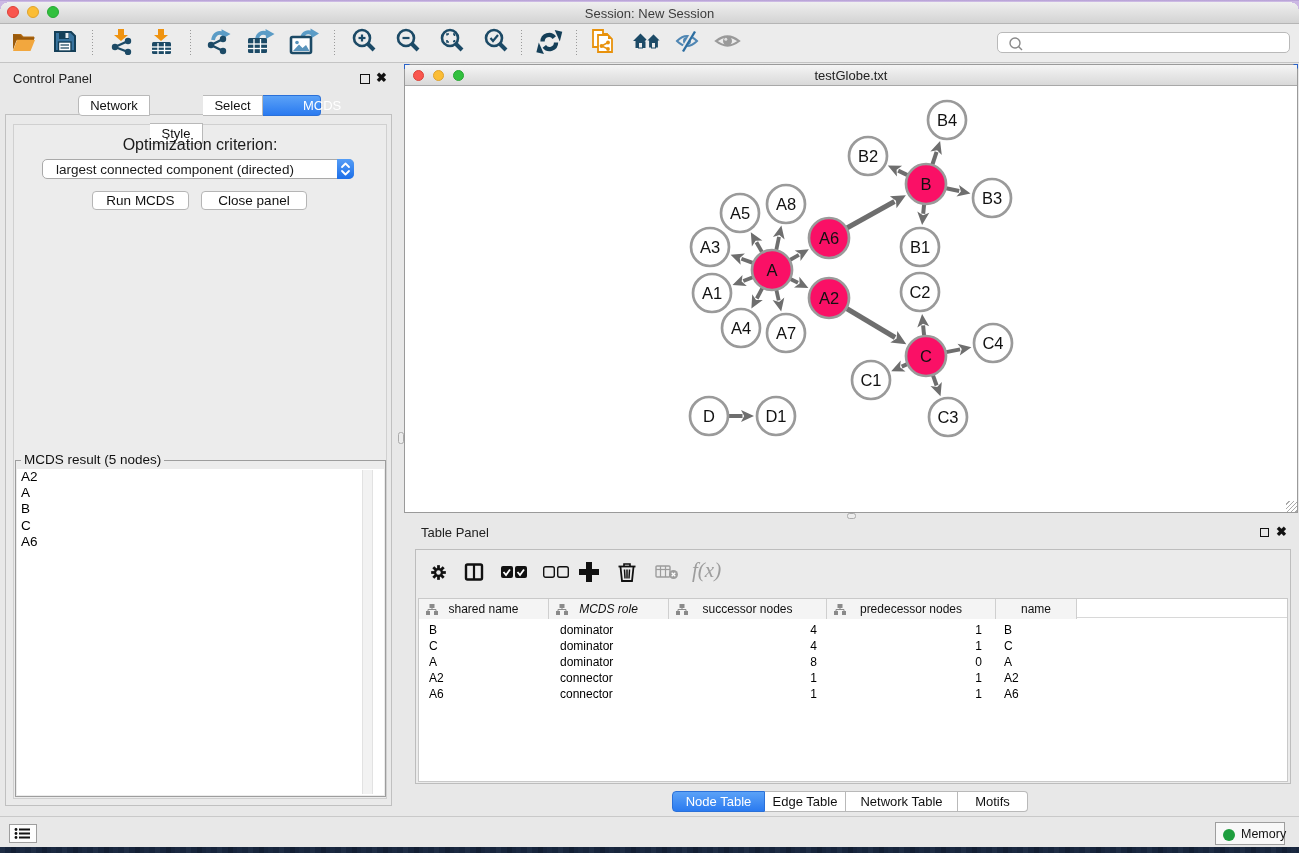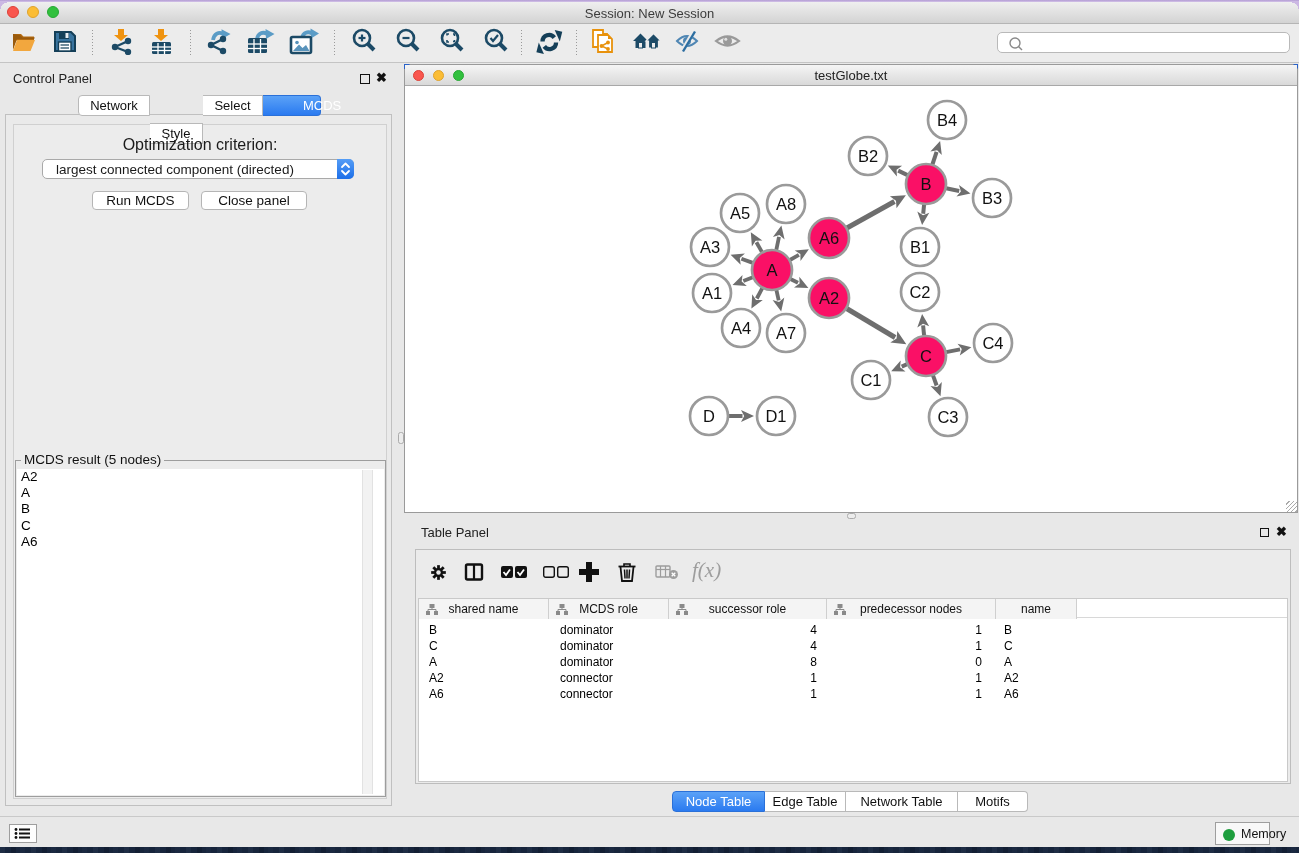--- a/index.html
+++ b/index.html
@@ -81,21 +81,21 @@
   #tbl { position:absolute; left:2px; top:48px; width:870px; height:184px; background:#fff;
     border:1px solid #c9c9c9; }
   .hcell { position:absolute; top:0; height:20px; background:#f4f4f4; border-right:1px solid #cfcfcf;
     font-size:12px; color:#111; text-align:center; line-height:20px; }
   .hrow { position:absolute; left:0; top:0; width:100%; height:20px; border-bottom:1px solid #d8d8d8; }
   .cell { position:absolute; font-size:12px; color:#000; height:16px; line-height:16px; }
   
   #statusline { position:absolute; left:0; top:816px; width:100%; height:1px; background:#c9c9c9; }
   #listbtn { position:absolute; left:9px; top:824px; width:28px; height:19px; background:#fdfdfd;
     border:1px solid #9e9e9e; }
-  #membtn { position:absolute; left:1215px; top:822px; width:55px; height:23px; background:#f8f8f8;
+  #membtn { position:absolute; left:1215px; top:822px; width:70px; height:23px; background:#f8f8f8;
     border:1px solid #9e9e9e; font-size:13px; color:#111; }
   #membtn .dot { position:absolute; left:7px; top:6px; width:12px; height:12px; border-radius:50%;
     background:#1e9e3e; }
   #membtn .mt { position:absolute; left:25px; top:4px; font-size:12.5px; }
   .dividerdot { position:absolute; }
 </style></head>
 <body>
 <div id="titlebar">
     <div class="tl t1"></div>
     <div class="tl t2"></div>
@@ -404,22 +404,22 @@
   <line x1="1" y1="5.5" x2="15" y2="5.5" stroke="#9d9d9d" stroke-width="1.2"></line>
   <line x1="5.5" y1="2" x2="5.5" y2="13" stroke="#9d9d9d" stroke-width="1.2"></line>
   <line x1="10.5" y1="2" x2="10.5" y2="13" stroke="#9d9d9d" stroke-width="1.2"></line>
   <circle cx="18.5" cy="10.5" r="4.5" fill="#9d9d9d"></circle>
   <path d="M16.7 8.7 l3.6 3.6 M20.3 8.7 l-3.6 3.6" stroke="#fff" stroke-width="1.3"></path>
  </svg>
  <div style="position:absolute;left:276px;top:8px;font-family:'Liberation Serif',serif;font-style:italic;font-size:21px;color:#9d9d9d;">f(x)</div>
  <div id="tbl">
   <div class="hrow" style="height:19px;"></div>
   <div class="hcell" style="left:0;width:130px;height:20px;line-height:20px;">shared name</div>
-  <div class="hcell" style="left:130px;width:120px;height:20px;line-height:20px;">MCDS role</div>
-  <div class="hcell" style="left:250px;width:158px;height:20px;line-height:20px;">successor role</div>
+  <div class="hcell" style="left:130px;width:120px;height:20px;line-height:20px;font-style:italic;">MCDS role</div>
+  <div class="hcell" style="left:250px;width:158px;height:20px;line-height:20px;">successor nodes</div>
   <div class="hcell" style="left:408px;width:169px;height:20px;line-height:20px;">predecessor nodes</div>
   <div class="hcell" style="left:577px;width:81px;height:20px;line-height:20px;text-align:center;">name</div>
   <svg class="hicon" style="position:absolute;left:7px;top:5px" width="12" height="11" viewBox="0 0 12 11">
         <g fill="#8a8a8a">
           <rect x="3.5" y="0" width="5" height="4"></rect>
           <rect x="0" y="7" width="4" height="4"></rect>
           <rect x="8" y="7" width="4" height="4"></rect>
           <path d="M6 4 v2 M2 7 v-1.5 h8 V7" stroke="#8a8a8a" fill="none"></path>
         </g>
       </svg>

